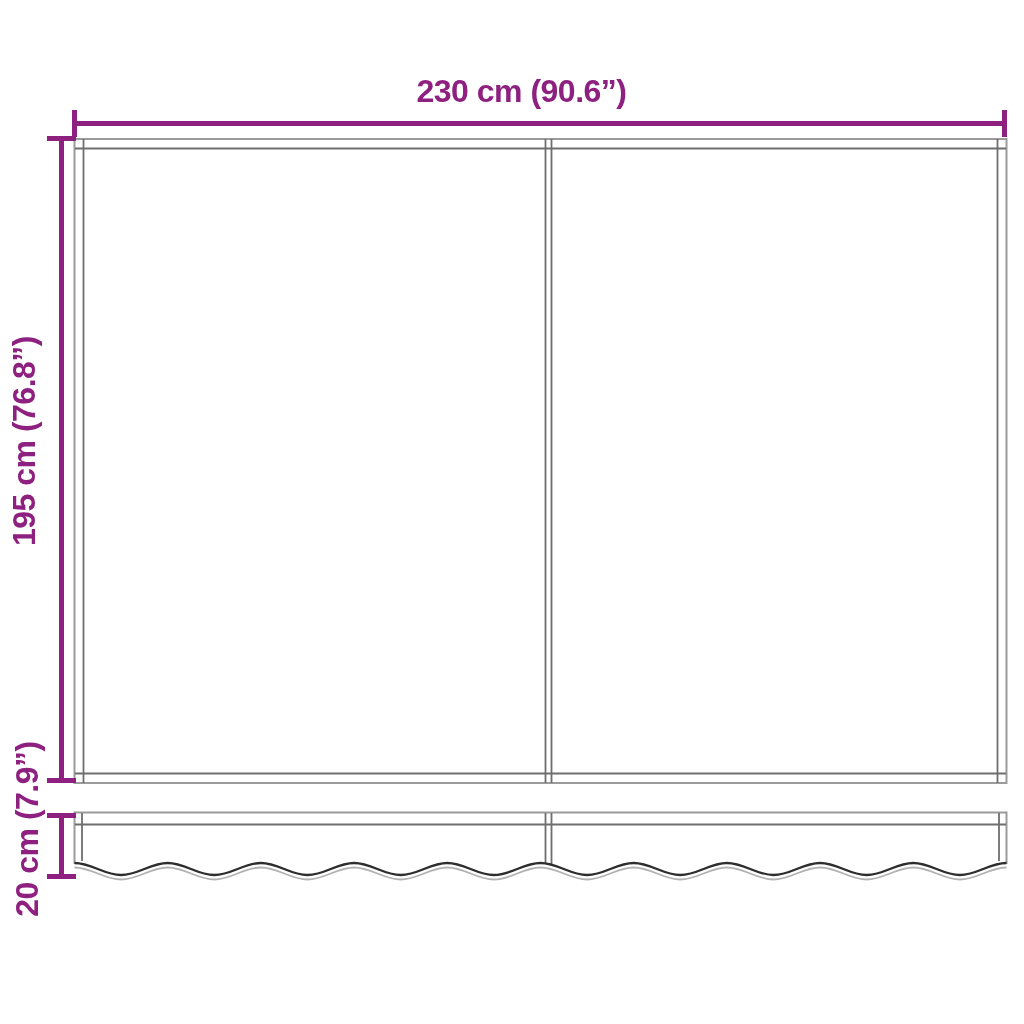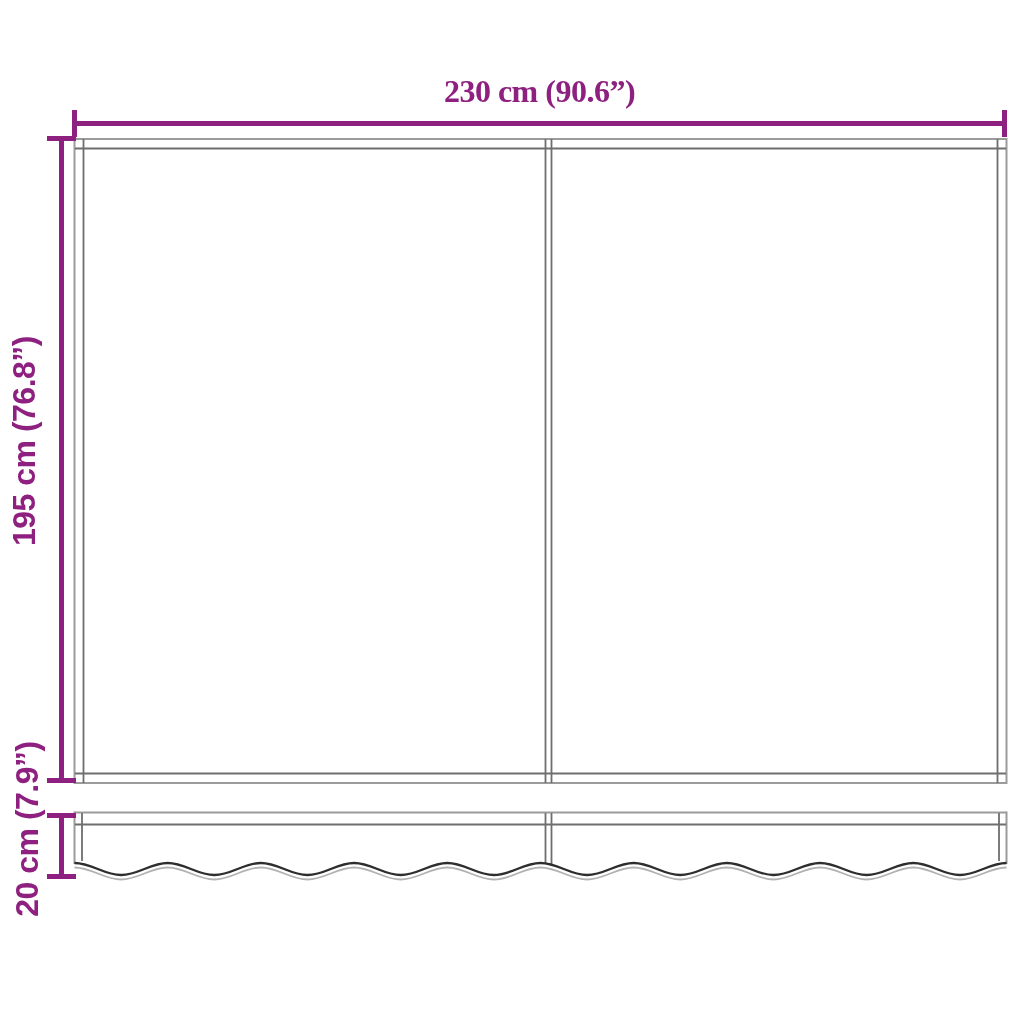--- a/index.html
+++ b/index.html
@@ -27,21 +27,21 @@
   .dim-label{
     position:absolute;
     color:var(--accent);
     font-weight:bold;
     font-size:32px;
     letter-spacing:-0.5px;
     white-space:nowrap;
     text-align:center;
     line-height:34px;
   }
-  .dim-label-width{left:74px;top:74px;width:931px;font-family:Liberation Serif, serif;}
+  .dim-label-width{left:56px;top:74px;width:931px;}
   .dim-label-height{left:-86px;top:424px;width:220px;height:34px;transform:rotate(-90deg);}
   .dim-label-valance{left:-63px;top:812px;width:180px;height:34px;transform:rotate(-90deg);}
 </style>
 </head>
 <body>
 
 <div id="canvas">
 
   <svg width="1024" height="1024" viewBox="0 0 1024 1024">
 

